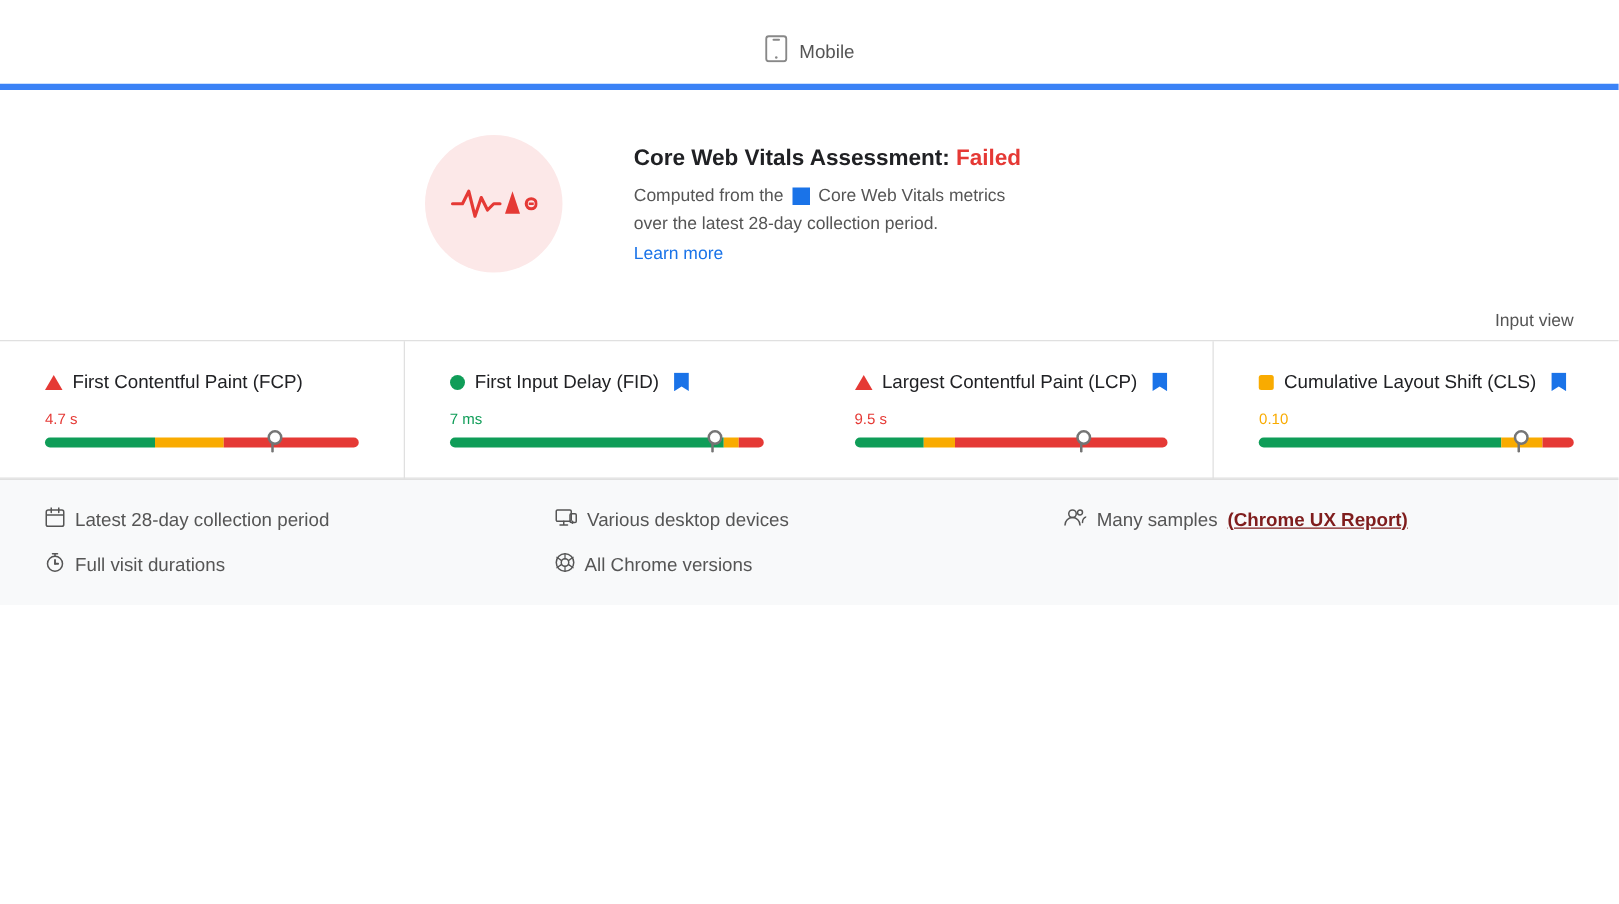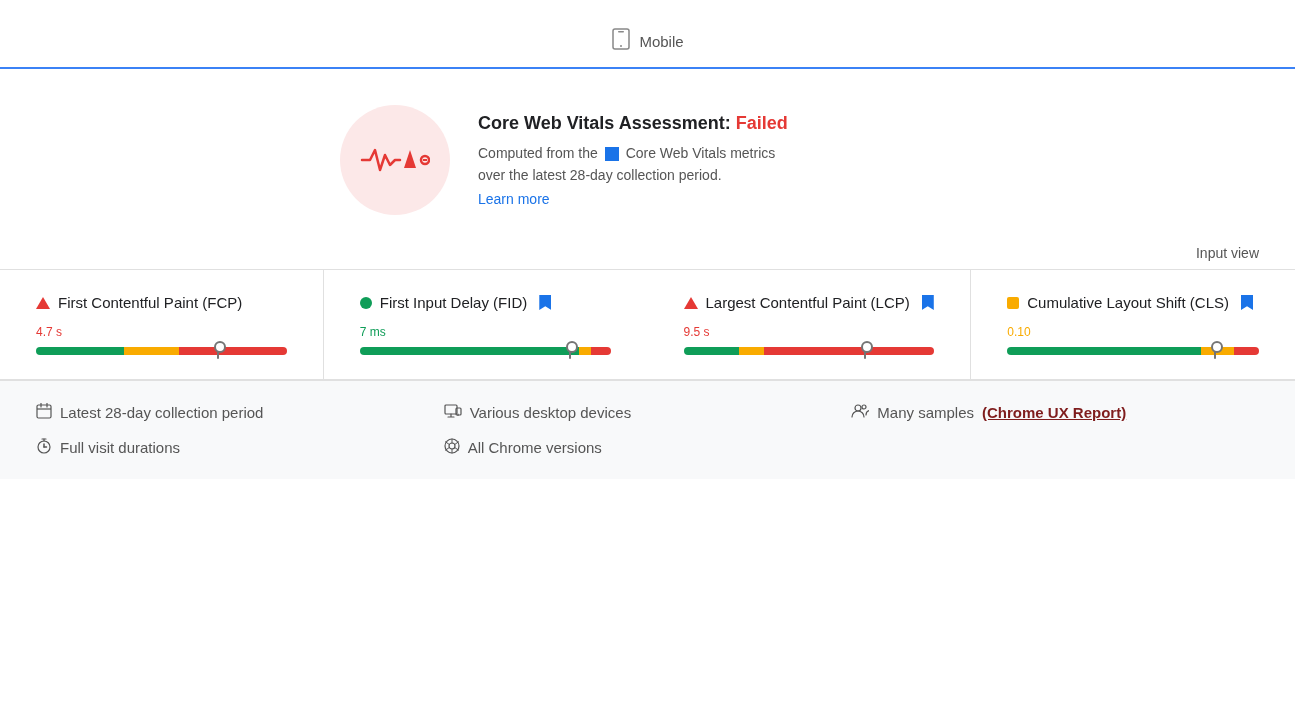--- a/index.html
+++ b/index.html
@@ -16,21 +16,21 @@
       width: 100%;
       padding: 0;
     }
 
     
     .device-tabs {
       display: flex;
       justify-content: center;
       gap: 60px;
       padding: 18px 0 0 0;
-      border-bottom: 2px solid #3b82f6;
+      border-bottom: 5px solid #3b82f6;
     }
 
     .device-tab {
       display: flex;
       align-items: center;
       gap: 8px;
       padding: 10px 16px;
       cursor: pointer;
       font-size: 15px;
       color: #555;
@@ -69,20 +69,21 @@
     }
 
     .assessment-icon-inner {
       display: flex;
       align-items: center;
       gap: 4px;
     }
 
     .assessment-text {
       padding-top: 8px;
+      margin-left: 29px;
     }
 
     .assessment-title {
       font-size: 18px;
       font-weight: 600;
       color: #202124;
       margin-bottom: 8px;
     }
 
     .assessment-title .failed {

